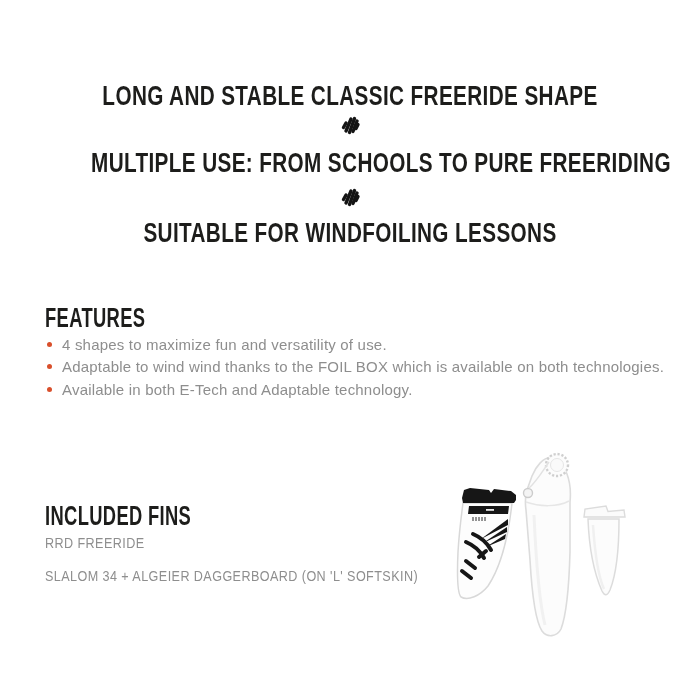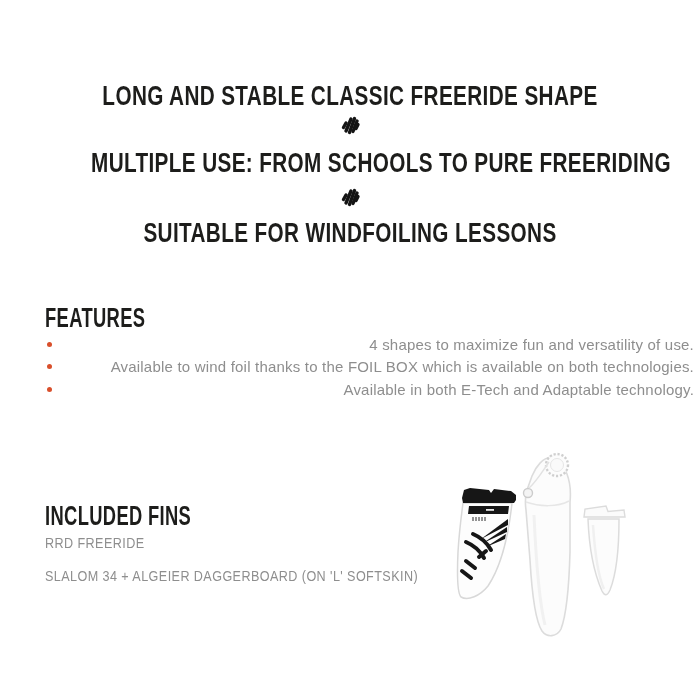--- a/index.html
+++ b/index.html
@@ -33,21 +33,20 @@
     transform:scaleX(.68);transform-origin:0 50%;
     white-space:nowrap;
   }
   .st-features{top:305px;} .st-fins{top:503px;}
   
   .features-list{
     position:absolute;left:46px;top:334px;width:648px;
     margin:0;padding:0;list-style:none;
     font-size:15px;line-height:22.4px;letter-spacing:.2px;
     color:#8e8e8e;
-    text-align:right;
   }
   .features-list li{position:relative;padding-left:16px;}
   .features-list .dot{
     position:absolute;left:1px;top:8px;
     width:5px;height:5px;border-radius:50%;
     background:#d94f2b;
   }
   .features-list .line{display:block;white-space:nowrap;}
   
   .fin-line{
@@ -93,21 +92,21 @@
 
   <div class="section-title st-features">FEATURES</div>
 
   <ul class="features-list">
     <li>
       <span class="dot"></span>
       <span class="line">4 shapes to maximize fun and versatility of use.</span>
     </li>
     <li>
       <span class="dot"></span>
-      <span class="line">Available to wind foil thanks to the FOIL BOX which is available on both technologies.</span>
+      <span class="line">Adaptable to wind wind thanks to the FOIL BOX which is available on both technologies.</span>
     </li>
     <li>
       <span class="dot"></span>
       <span class="line">Available in both E-Tech and Adaptable technology.</span>
     </li>
   </ul>
 
   <div class="section-title st-fins">INCLUDED FINS</div>
   <div class="fin-line fl-1">RRD FREERIDE</div>
   <div class="fin-line fl-2">SLALOM 34 + ALGEIER DAGGERBOARD (ON 'L' SOFTSKIN)</div>

